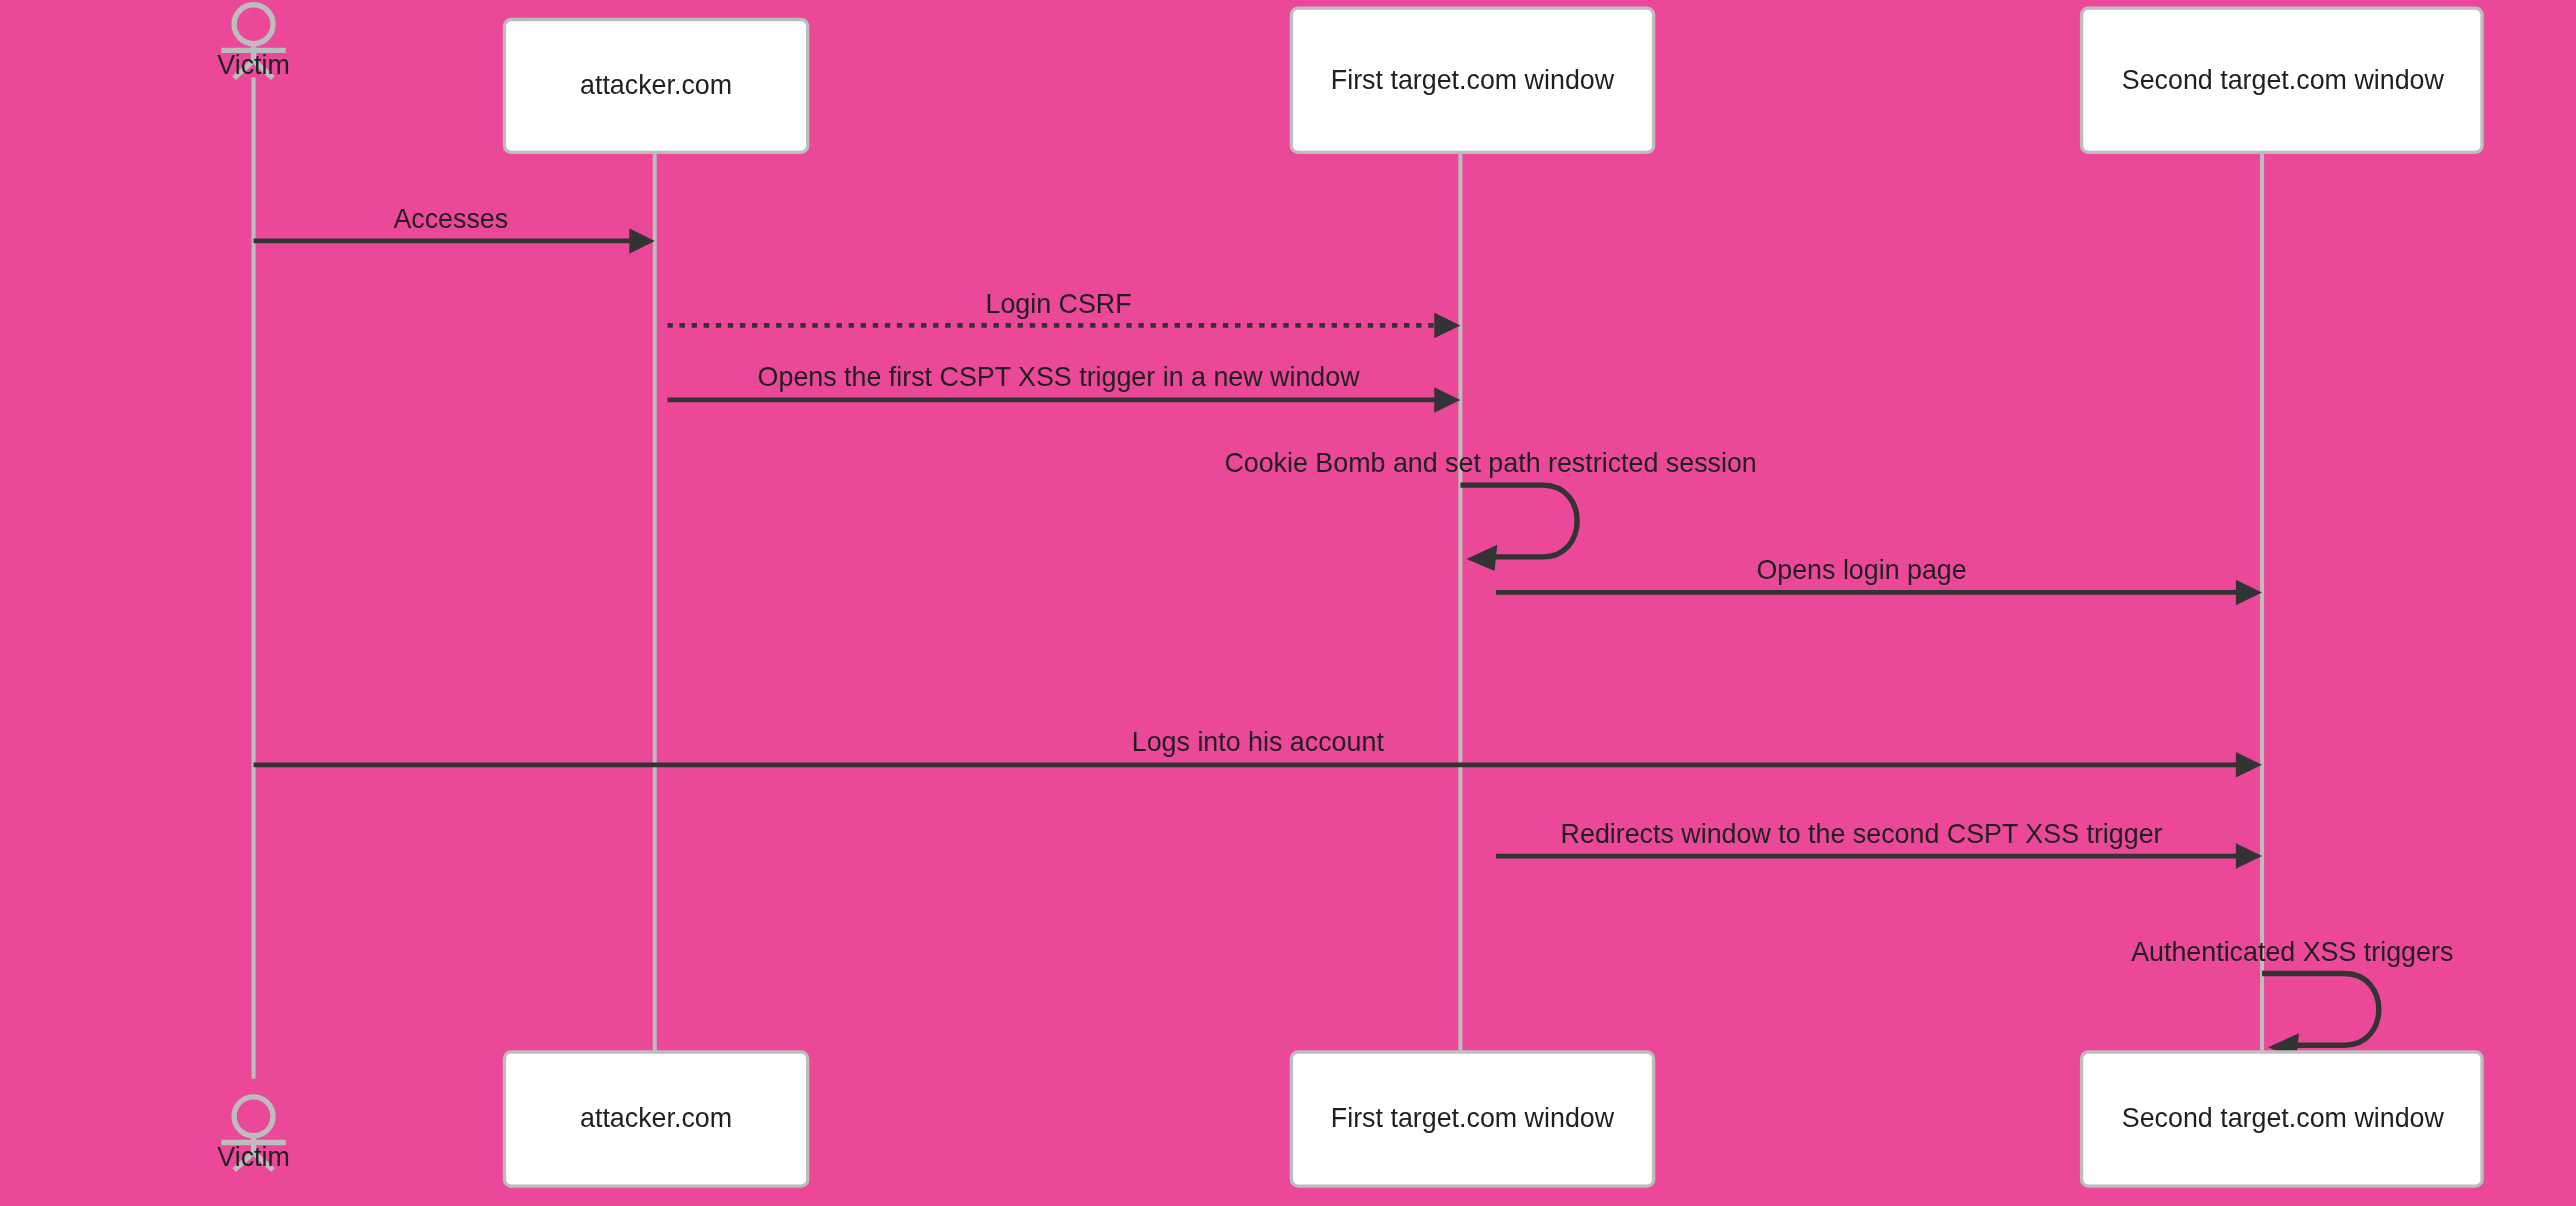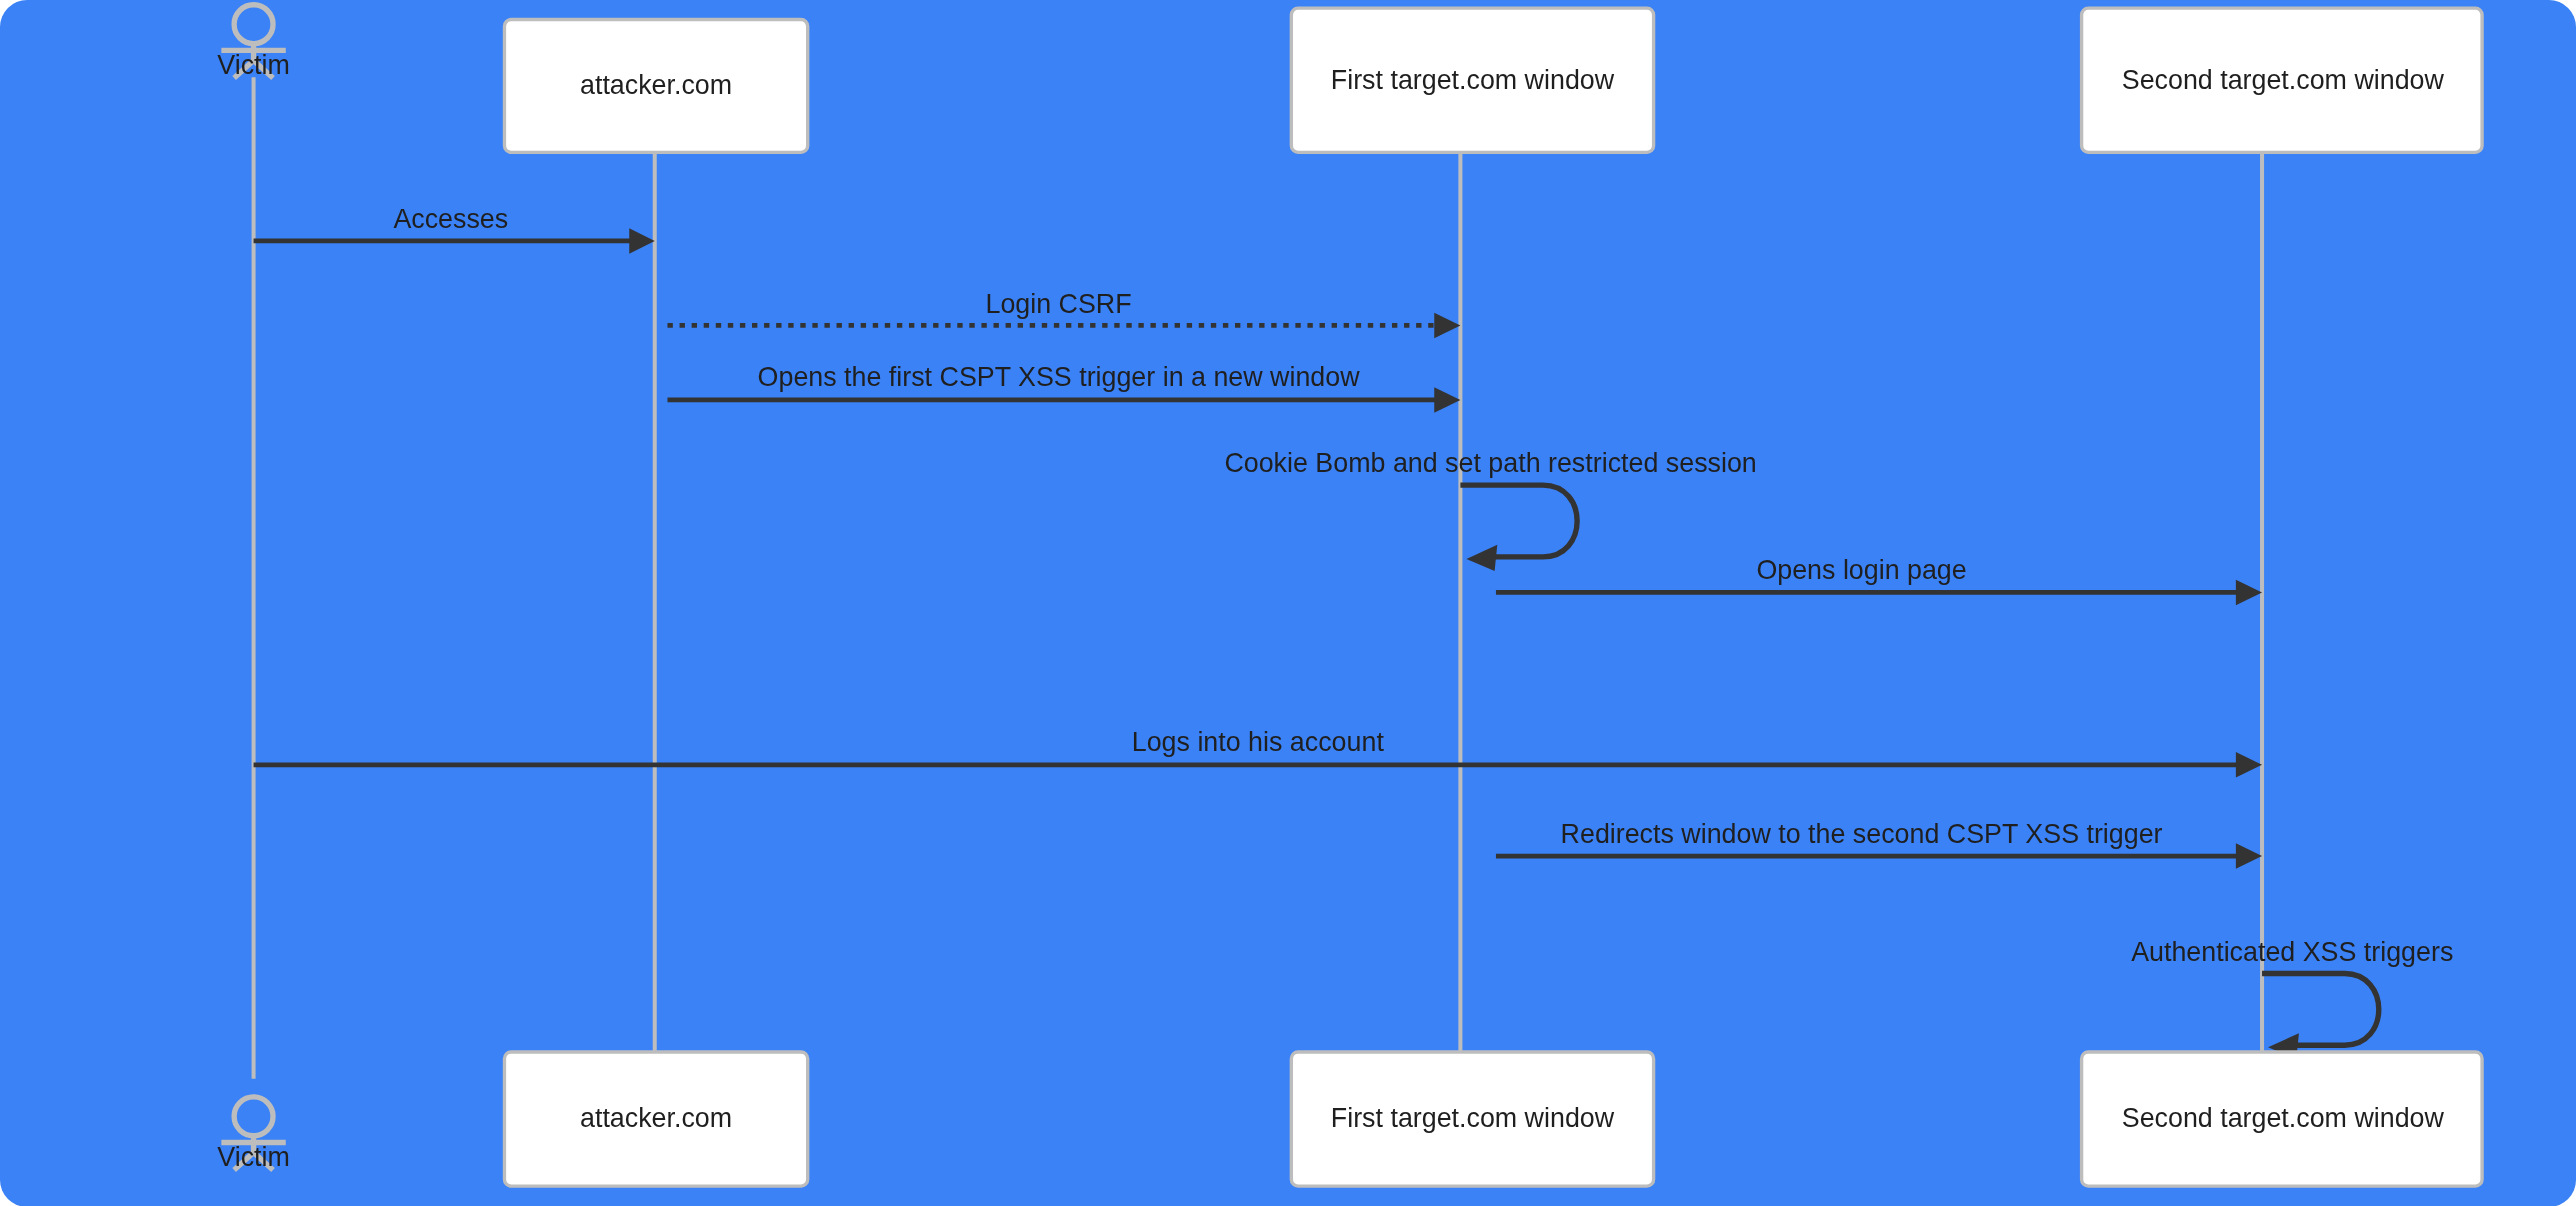--- a/index.html
+++ b/index.html
@@ -7,23 +7,22 @@
     padding: 0;
     background: #ffffff;
   }
   body {
     font-family: "Liberation Sans", sans-serif;
   }
   #diagram-root {
     position: relative;
     width: 2576px;
     height: 1207px;
-    background: #3b82f6;
+    background: #ec4899;
     overflow: hidden;
-    border-radius: 27px;
   }
   #seq-svg {
     position: absolute;
     left: 0;
     top: 0;
     width: 2576px;
     height: 1207px;
   }
   .lifeline-path {
     stroke: #bdbdbd;

